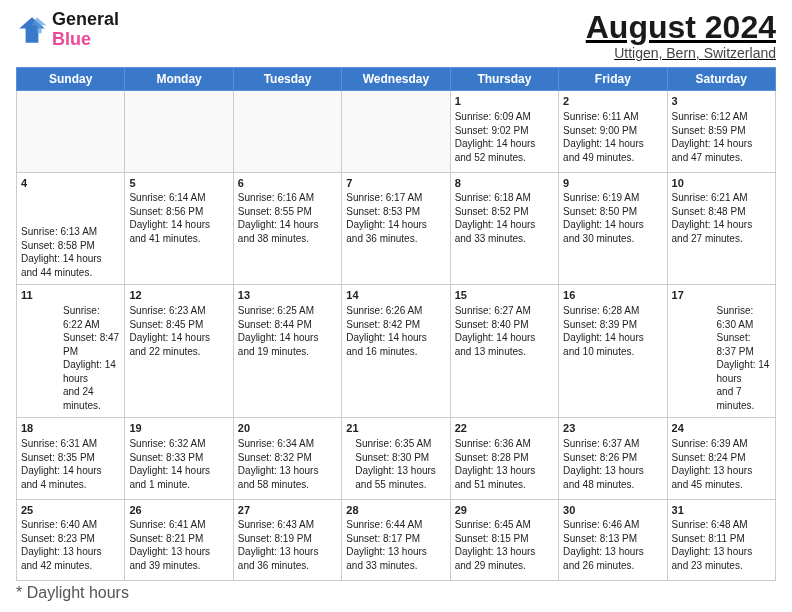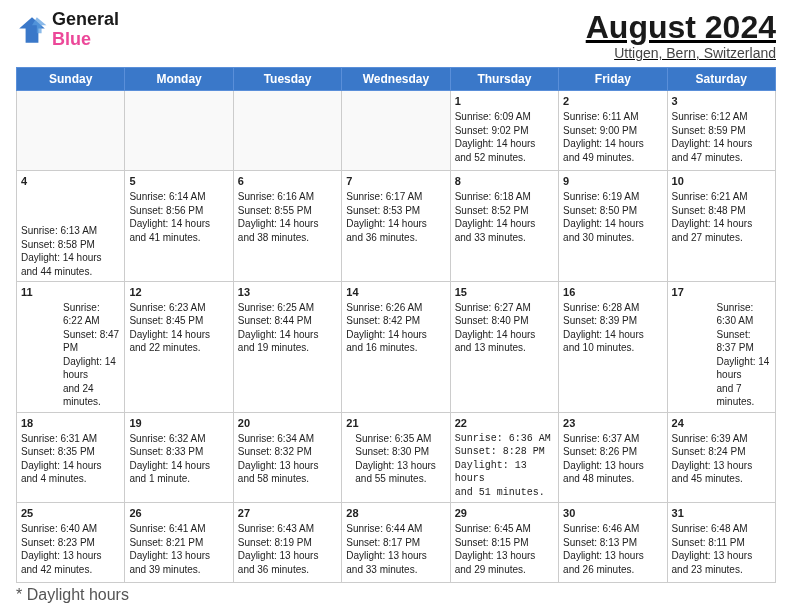--- a/index.html
+++ b/index.html
@@ -288,21 +288,21 @@
           </td>
           <td>
             <span class="day-num">21</span>
             <div class="day-info" style="white-space: pre-line; margin-left: 9px;">Sunrise: 6:35 AM
 Sunset: 8:30 PM
 Daylight: 13 hours
 and 55 minutes.</div>
           </td>
           <td>
             <span class="day-num">22</span>
-            <div class="day-info" style="white-space: pre-line; font-family: Liberation Mono, monospace;">Sunrise: 6:36 AM
+            <div class="day-info" style="white-space: pre-line;">Sunrise: 6:36 AM
 Sunset: 8:28 PM
 Daylight: 13 hours
 and 51 minutes.</div>
           </td>
           <td>
             <span class="day-num">23</span>
             <div class="day-info" style="white-space: pre-line;">Sunrise: 6:37 AM
 Sunset: 8:26 PM
 Daylight: 13 hours
 and 48 minutes.</div>

